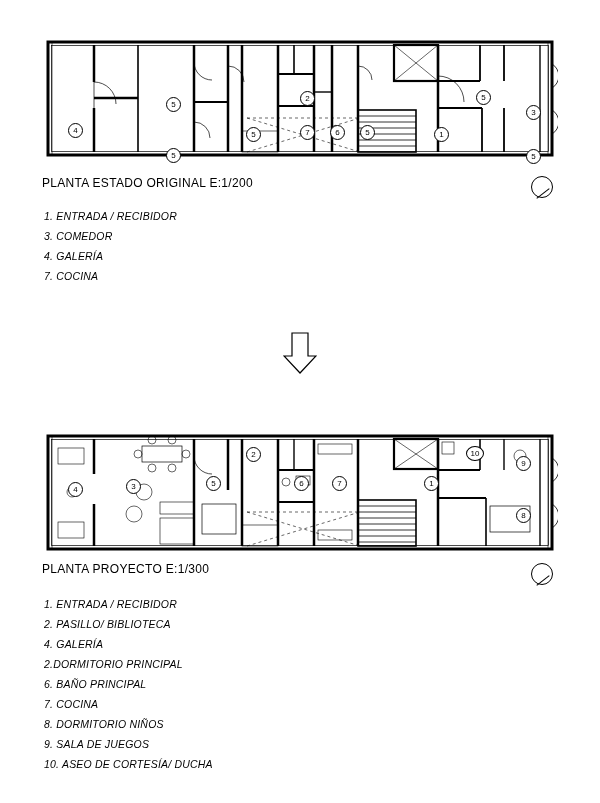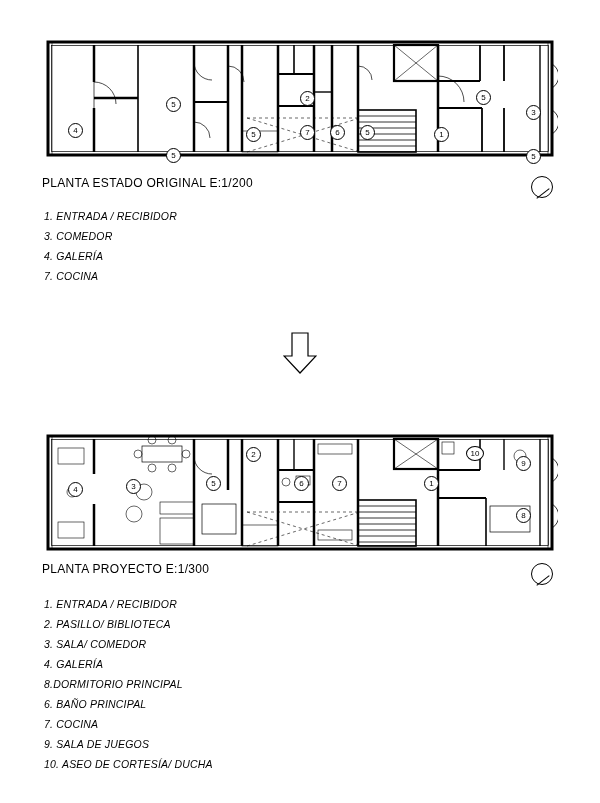--- a/index.html
+++ b/index.html
@@ -314,23 +314,23 @@
     <div class="roomnum" style="left:474px; top:78px;">8</div>
   </div>
 
   <div class="caption" id="caption-project">PLANTA PROYECTO E:1/300</div>
   <div class="north" id="north-project"></div>
 
   <div class="legend" id="legend-project">
     <ul>
       <li>1. ENTRADA / RECIBIDOR</li>
       <li>2. PASILLO/ BIBLIOTECA</li>
-      <li>3. SALA/ COMEDOR</li>
       <li>4. GALERÍA</li>
-      <li>8.DORMITORIO PRINCIPAL</li>
+      <li>2.DORMITORIO PRINCIPAL</li>
       <li>6. BAÑO PRINCIPAL</li>
       <li>7. COCINA</li>
+      <li>8. DORMITORIO NIÑOS</li>
       <li>9. SALA DE JUEGOS</li>
       <li>10. ASEO DE CORTESÍA/ DUCHA</li>
     </ul>
   </div>
 
 </div>
 
 </body></html>

